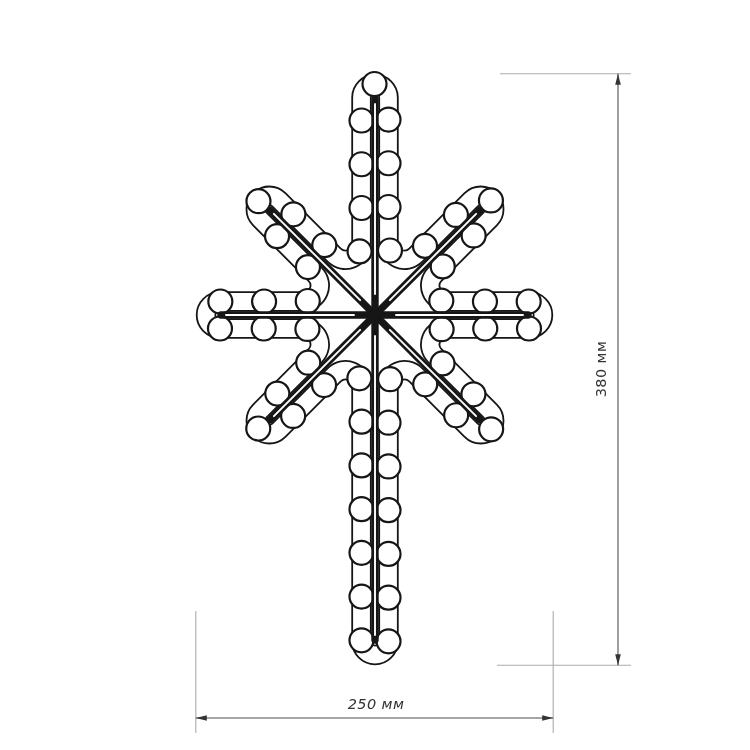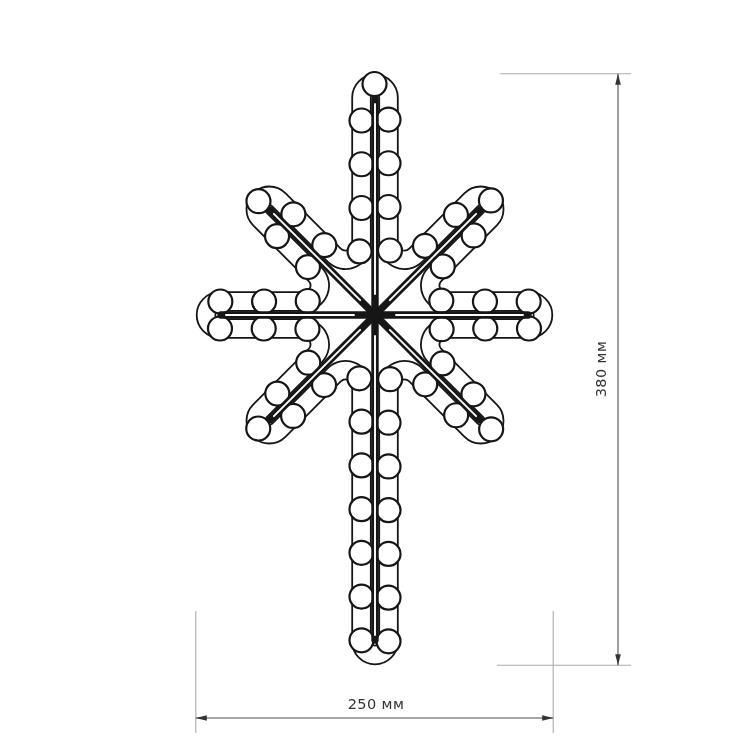--- a/index.html
+++ b/index.html
@@ -15,21 +15,21 @@
     position:absolute;
     font-size:14.5px;
     letter-spacing:.4px;
     color:#333333;
     white-space:nowrap;
     width:80px;
     text-align:center;
     line-height:18px;
   }
   #dim-h-label{left:561px;top:360px;transform:rotate(-90deg);}
-  #dim-w-label{left:336px;top:695px;}
+  #dim-w-label{left:336px;top:695px;font-style:italic;}
 </style>
 </head>
 <body>
 
 <div class="canvas">
   <svg id="diagram" width="750" height="750" viewBox="0 0 750 750">
       <g>
         <path d="M 446.22 301.50 L 529.50 301.50 A 13.5 13.5 0 0 1 543.00 315.00 A 13.5 13.5 0 0 1 529.50 328.50 L 446.22 328.50 A 16 16 0 0 0 434.91 355.81 L 490.26 411.17 A 13.5 13.5 0 0 1 490.26 430.26 A 13.5 13.5 0 0 1 471.17 430.26 L 415.81 374.91 A 16 16 0 0 0 388.50 386.22 L 388.50 641.50 A 13.5 13.5 0 0 1 375.00 655.00 A 13.5 13.5 0 0 1 361.50 641.50 L 361.50 386.22 A 16 16 0 0 0 334.19 374.91 L 278.83 430.26 A 13.5 13.5 0 0 1 259.74 430.26 A 13.5 13.5 0 0 1 259.74 411.17 L 315.09 355.81 A 16 16 0 0 0 303.78 328.50 L 219.50 328.50 A 13.5 13.5 0 0 1 206.00 315.00 A 13.5 13.5 0 0 1 219.50 301.50 L 303.78 301.50 A 16 16 0 0 0 315.09 274.19 L 259.74 218.83 A 13.5 13.5 0 0 1 259.74 199.74 A 13.5 13.5 0 0 1 278.83 199.74 L 334.19 255.09 A 16 16 0 0 0 361.50 243.78 L 361.50 97.50 A 13.5 13.5 0 0 1 375.00 84.00 A 13.5 13.5 0 0 1 388.50 97.50 L 388.50 243.78 A 16 16 0 0 0 415.81 255.09 L 471.17 199.74 A 13.5 13.5 0 0 1 490.26 199.74 A 13.5 13.5 0 0 1 490.26 218.83 L 434.91 274.19 A 16 16 0 0 0 446.22 301.50 Z" fill="none" stroke="#161616" stroke-width="20.4"></path>
         <path d="M 446.22 301.50 L 529.50 301.50 A 13.5 13.5 0 0 1 543.00 315.00 A 13.5 13.5 0 0 1 529.50 328.50 L 446.22 328.50 A 16 16 0 0 0 434.91 355.81 L 490.26 411.17 A 13.5 13.5 0 0 1 490.26 430.26 A 13.5 13.5 0 0 1 471.17 430.26 L 415.81 374.91 A 16 16 0 0 0 388.50 386.22 L 388.50 641.50 A 13.5 13.5 0 0 1 375.00 655.00 A 13.5 13.5 0 0 1 361.50 641.50 L 361.50 386.22 A 16 16 0 0 0 334.19 374.91 L 278.83 430.26 A 13.5 13.5 0 0 1 259.74 430.26 A 13.5 13.5 0 0 1 259.74 411.17 L 315.09 355.81 A 16 16 0 0 0 303.78 328.50 L 219.50 328.50 A 13.5 13.5 0 0 1 206.00 315.00 A 13.5 13.5 0 0 1 219.50 301.50 L 303.78 301.50 A 16 16 0 0 0 315.09 274.19 L 259.74 218.83 A 13.5 13.5 0 0 1 259.74 199.74 A 13.5 13.5 0 0 1 278.83 199.74 L 334.19 255.09 A 16 16 0 0 0 361.50 243.78 L 361.50 97.50 A 13.5 13.5 0 0 1 375.00 84.00 A 13.5 13.5 0 0 1 388.50 97.50 L 388.50 243.78 A 16 16 0 0 0 415.81 255.09 L 471.17 199.74 A 13.5 13.5 0 0 1 490.26 199.74 A 13.5 13.5 0 0 1 490.26 218.83 L 434.91 274.19 A 16 16 0 0 0 446.22 301.50 Z" fill="none" stroke="#ffffff" stroke-width="16.8"></path>
       </g>

